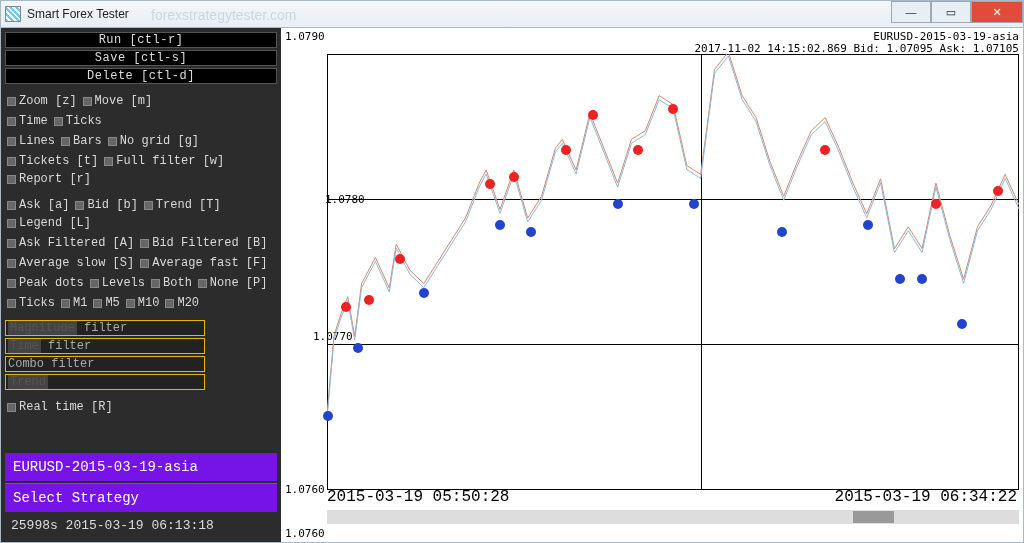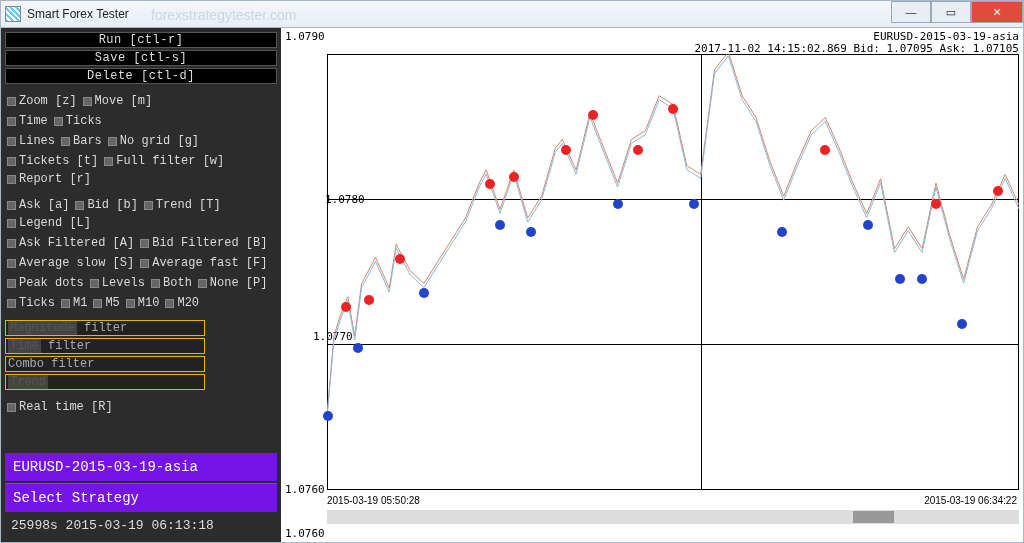--- a/index.html
+++ b/index.html
@@ -37,21 +37,21 @@
   .ts-right   { position:absolute; right:4px; top:14px; font-size:11px; font-family:monospace; }
   .gridline-h { position:absolute; left:46px; right:4px; height:1px; background:#000; }
   .gridline-v { position:absolute; top:26px; bottom:52px; width:1px; background:#000; }
   .border-box { position:absolute; left:46px; right:4px; top:26px; bottom:52px; border:1px solid #000; }
   .dot { position:absolute; width:10px; height:10px; border-radius:50%; transform:translate(-5px,-5px); }
   .dot.red { background:#e22; }
   .dot.blue{ background:#24c; }
   svg.price { position:absolute; left:46px; top:26px; }
   .scrollbar { position:absolute; left:46px; right:4px; bottom:18px; height:14px; background:#ddd; }
   .thumb { position:absolute; top:1px; bottom:1px; background:#999; }
-  .x-label { position:absolute; font-size:10px; font-family:Liberation Sans, sans-serif; }
+  .x-label { position:absolute; font-size:16px; font-family:Liberation Mono, monospace; }
   .bottom-tick { position:absolute; left:4px; bottom:2px; font-size:11px; font-family:monospace; }
 </style>
 </head>
 <body>
 
 <div class="titlebar">
   <div class="icon"></div>
   <div class="title">Smart Forex Tester</div>
   <span class="urlhint">forexstrategytester.com</span>
   <div class="winbtns">

